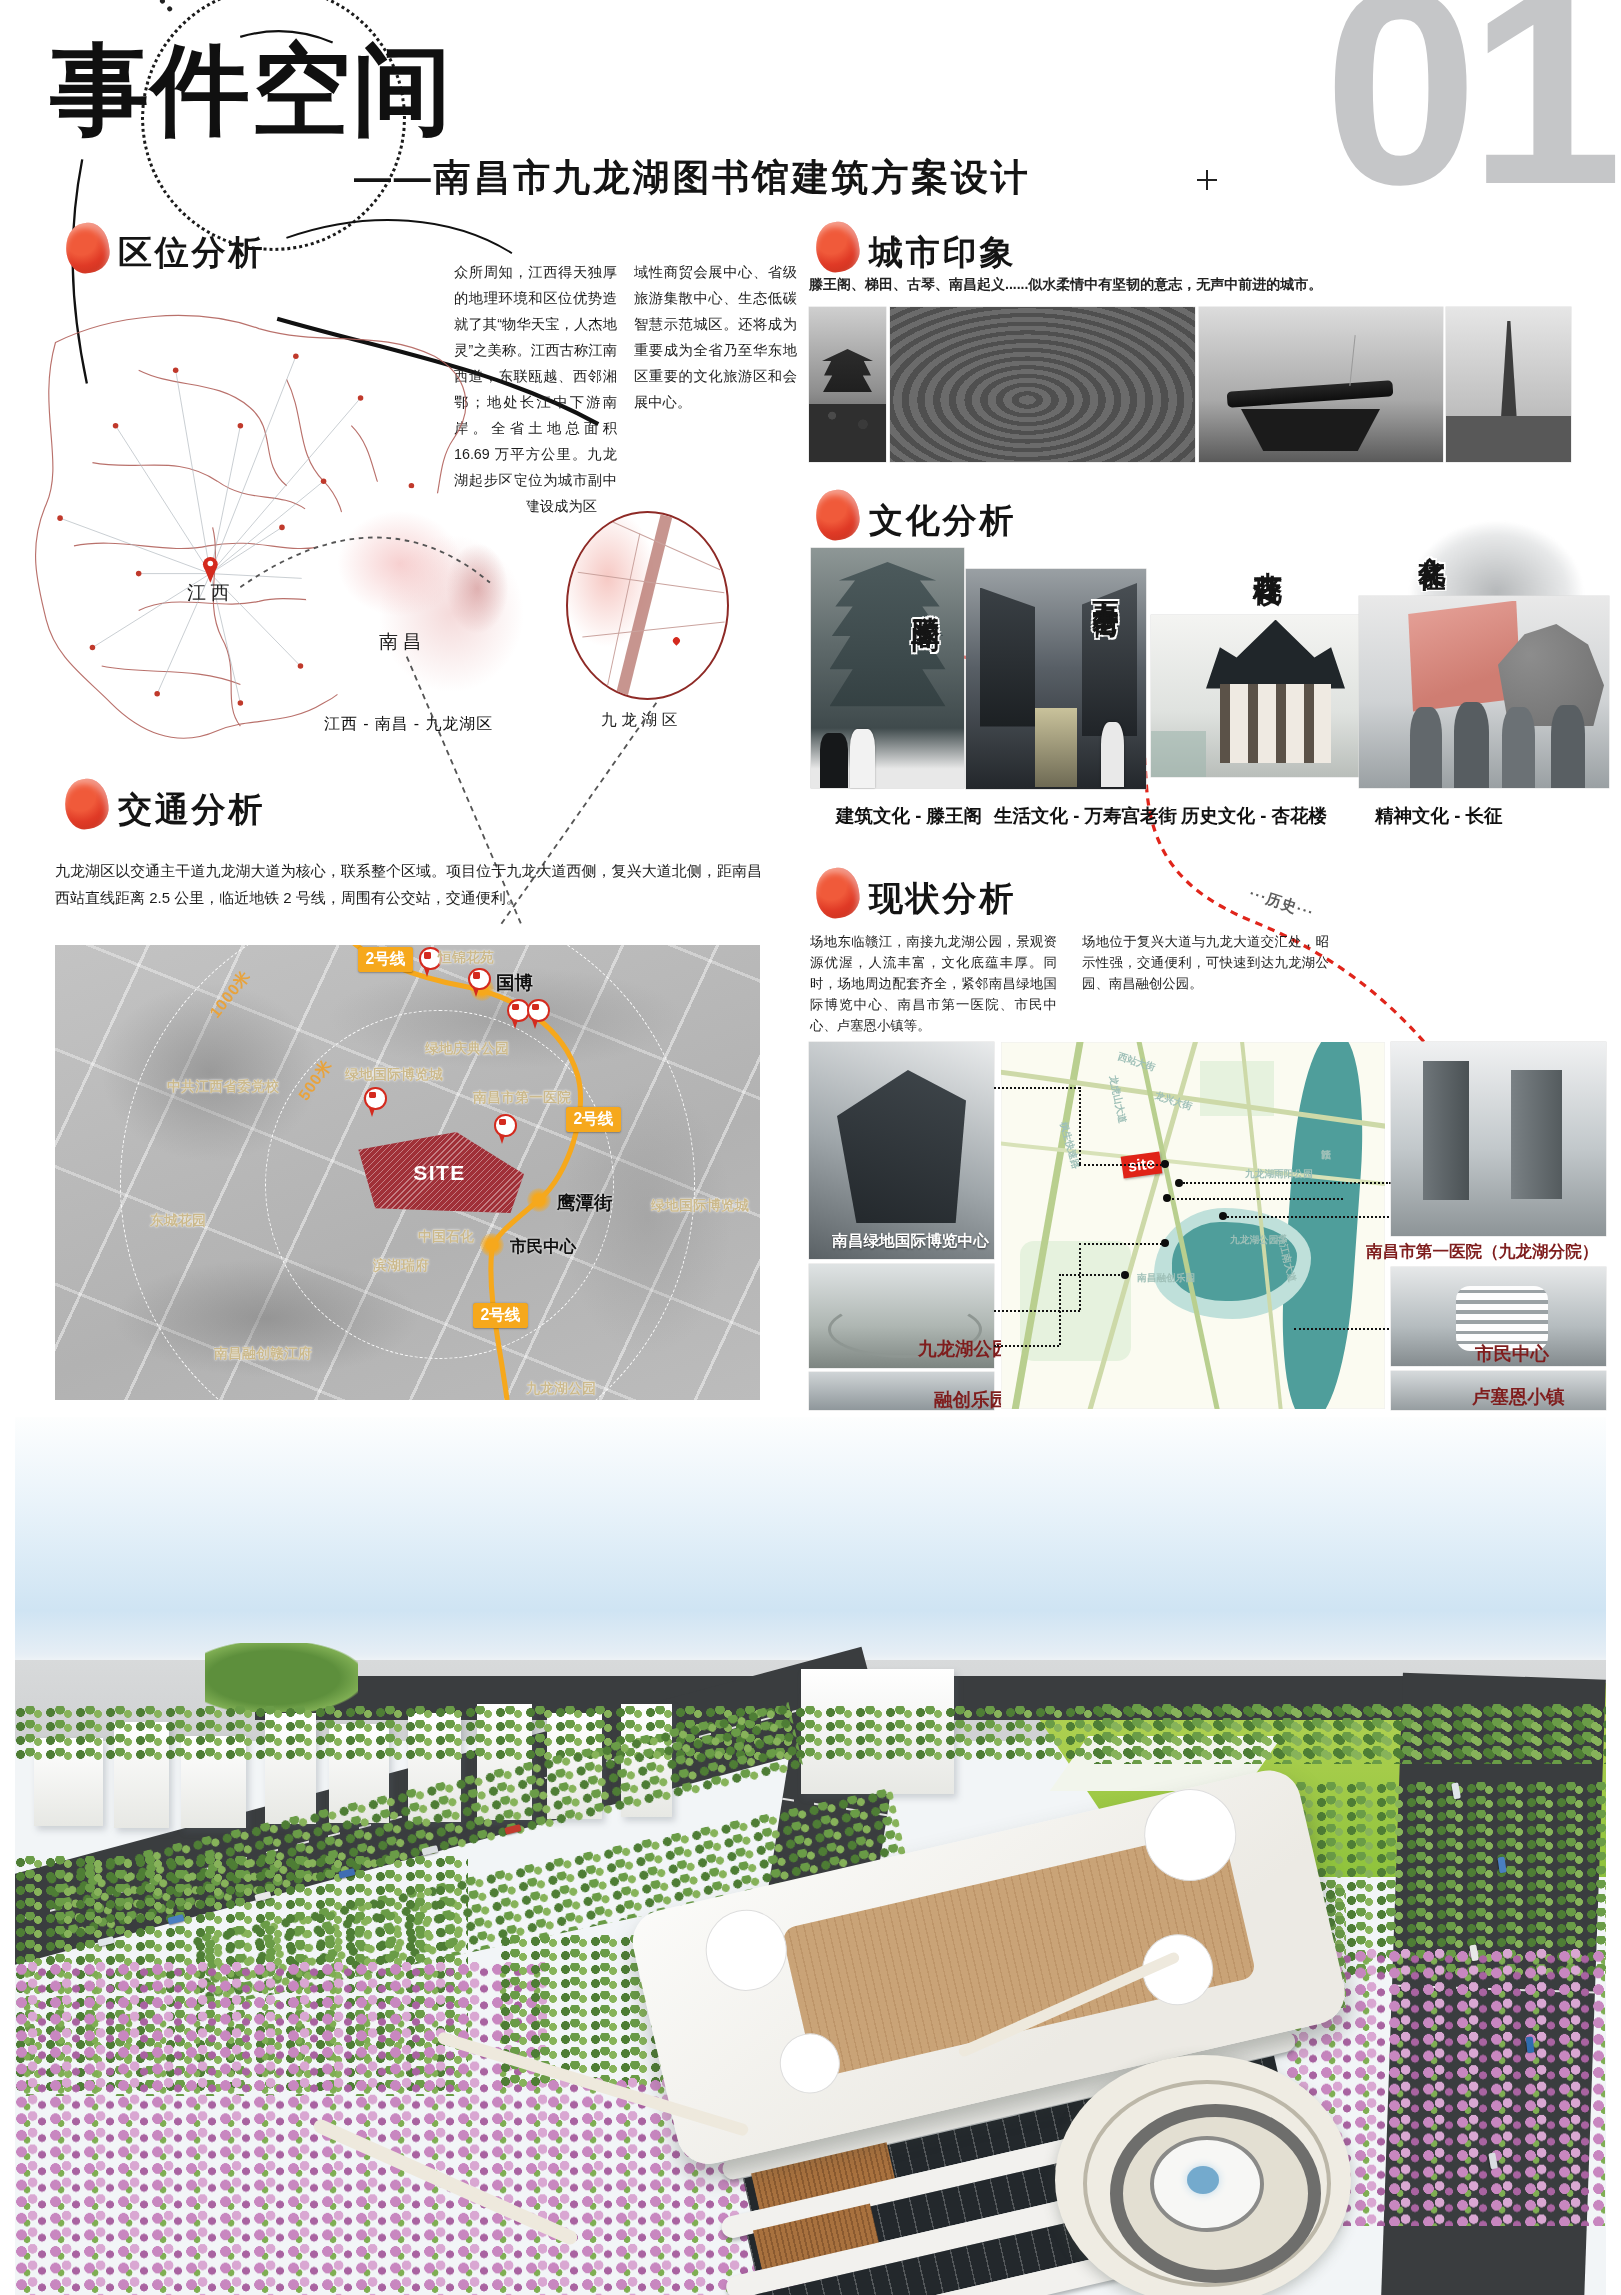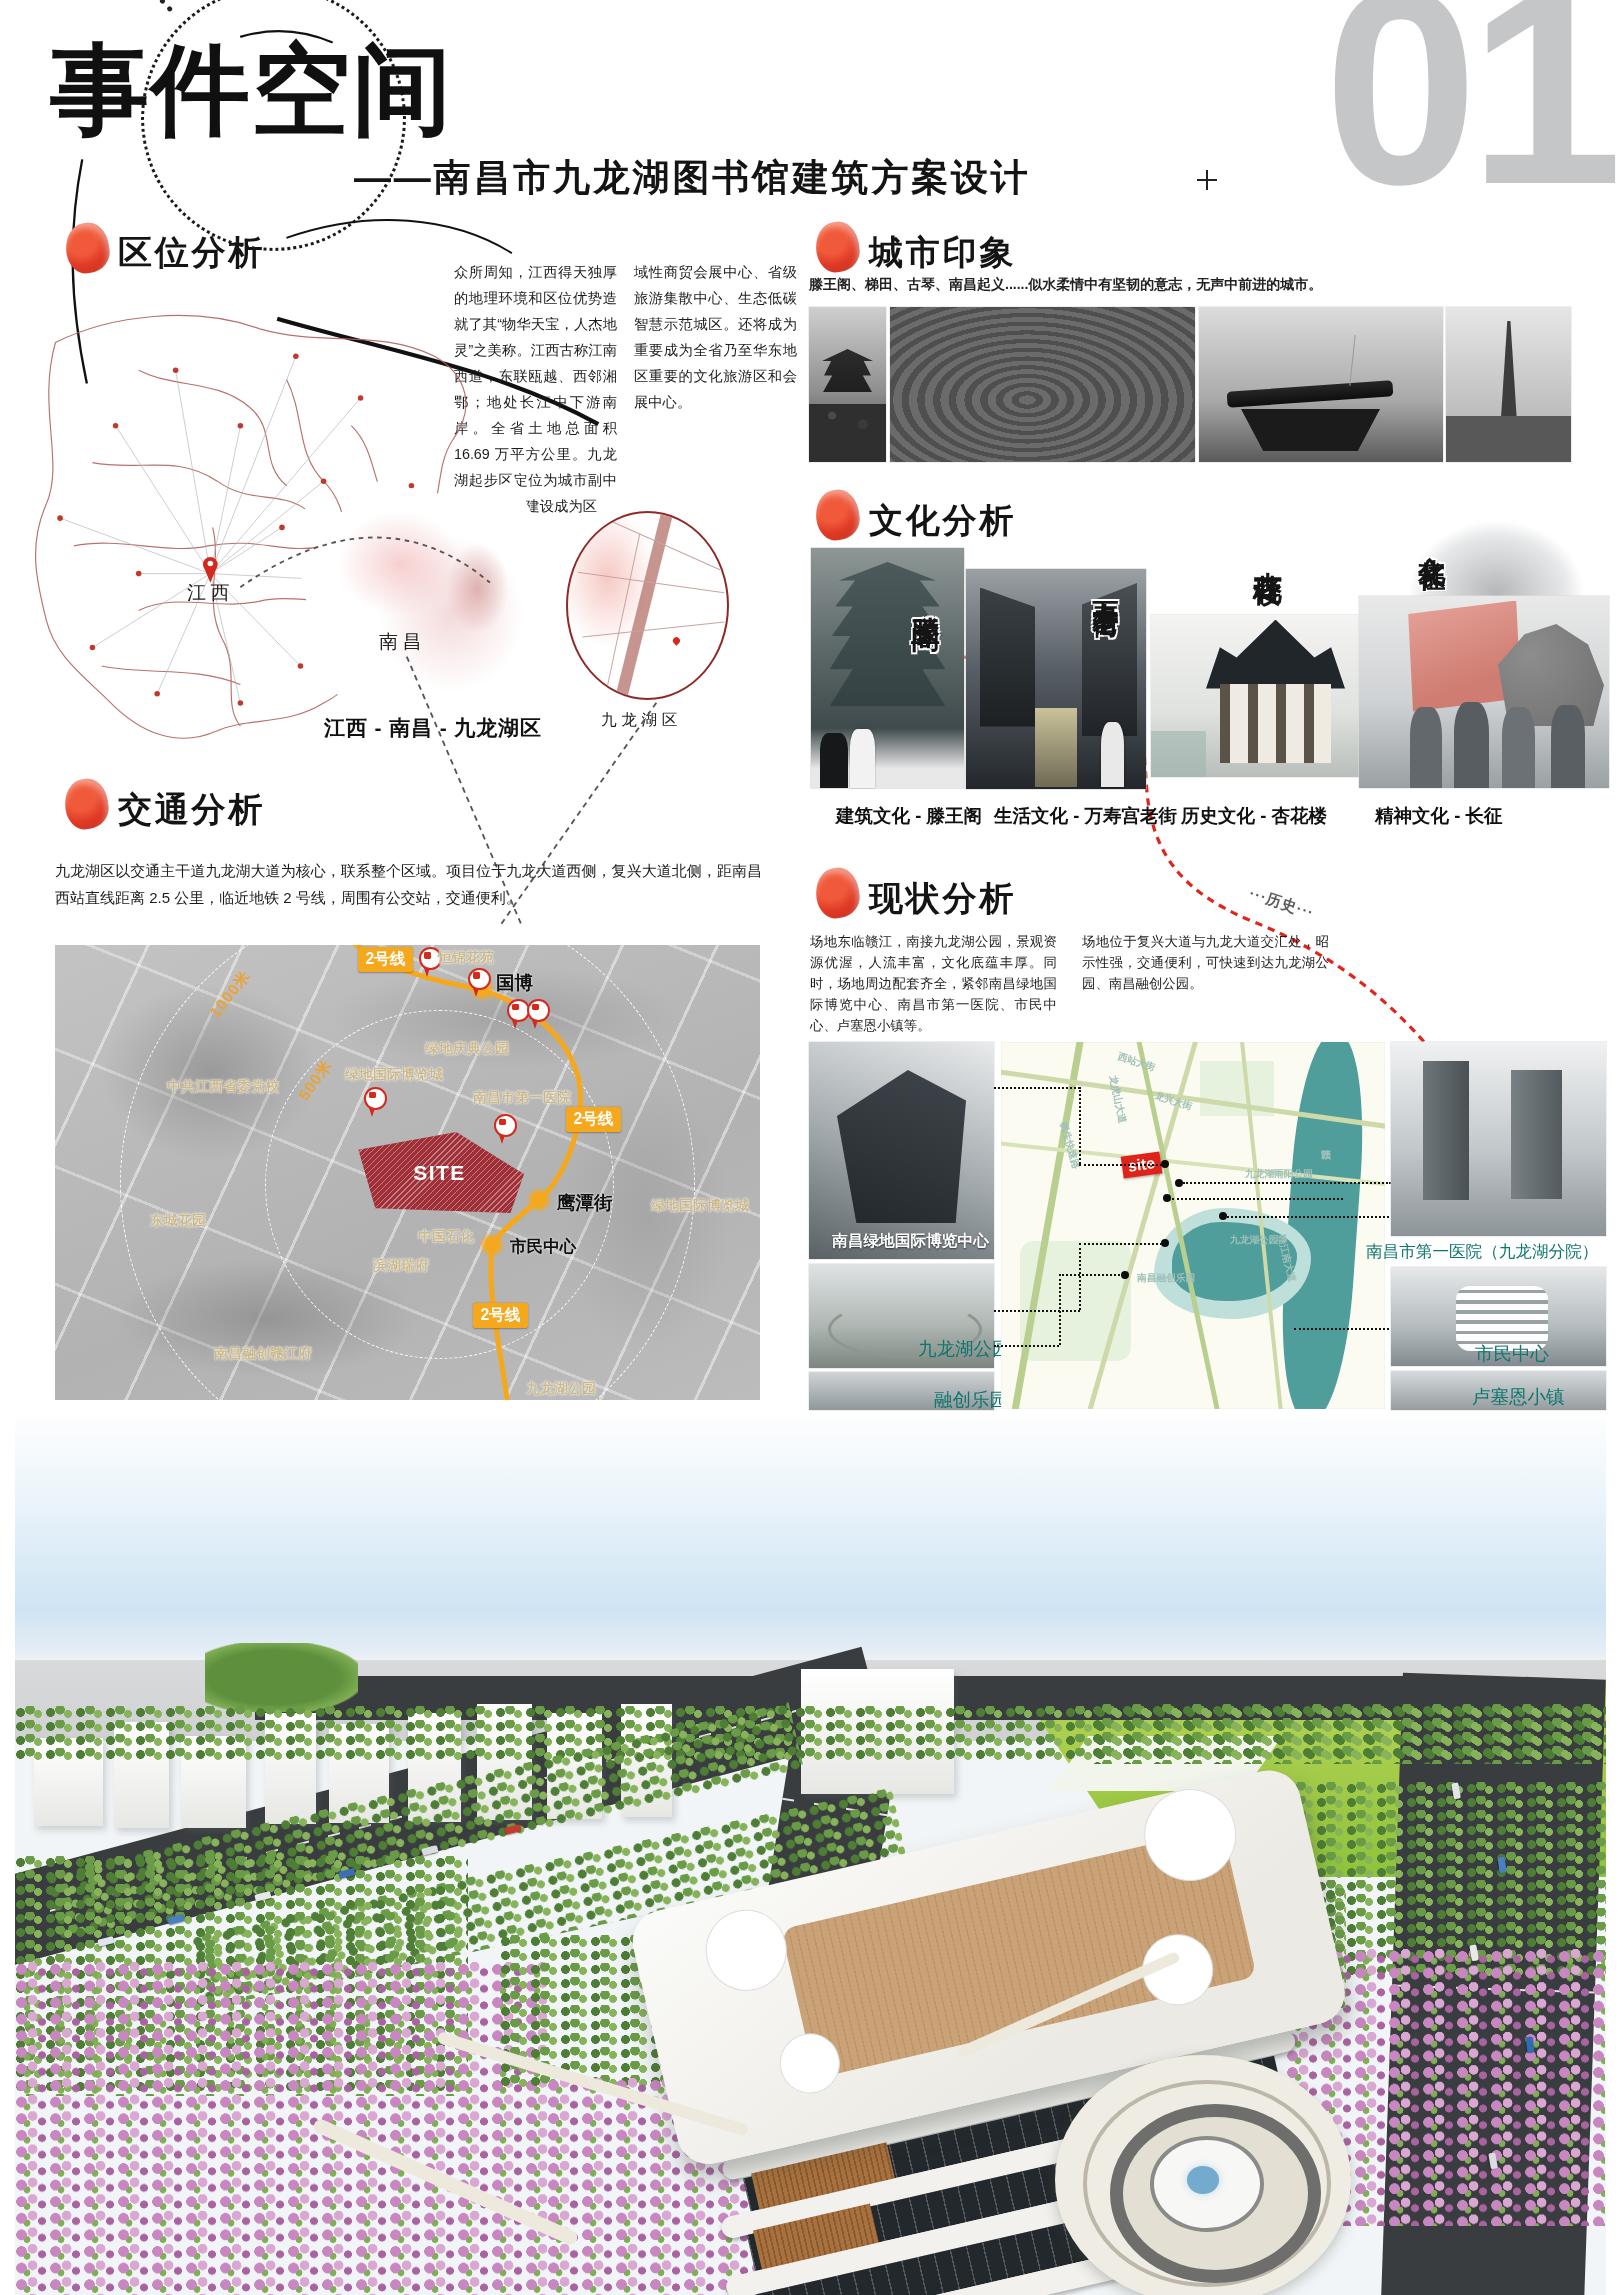--- a/index.html
+++ b/index.html
@@ -17,21 +17,21 @@
   .title{font-size:99px;font-weight:900;letter-spacing:1.8px;color:#101010;}
   .subtitle{font-size:37px;font-weight:700;color:#141414;letter-spacing:2.8px;}
   .pagenum{font-size:277px;font-weight:800;color:#c5c6c8;letter-spacing:-9.2px;line-height:1;}
   .dotcircle{width:259px;height:259px;border:3.2px dotted #1b1b1b;border-radius:50%;}
   .crop{width:20.3px;height:20.3px;}
   .crop:before,.crop:after{content:"";position:absolute;background:#222;}
   .crop:before{left:9.2px;top:0;width:1.8px;height:20.3px;}
   .crop:after{left:0;top:9.2px;width:20.3px;height:1.8px;}
   
   .serif-l{font-family:"DejaVu Serif","Liberation Serif",serif;font-size:19px;letter-spacing:4.6px;color:#222;}
-  .cap-b{font-size:21px;font-weight:700;letter-spacing:0.9px;color:#111;}
+  .cap-b{font-size:16px;font-weight:400;letter-spacing:0.9px;color:#111;}
   .tan{color:#cbb98c;font-weight:700;text-shadow:0 0 2.8px rgba(255,255,255,.9),0 0 0.9px #fff;font-size:14px;white-space:nowrap;}
   .blk{color:#111;font-weight:900;font-size:18.5px;white-space:nowrap;text-shadow:0 0 2.8px rgba(255,255,255,.8);}
   .orange-lab{color:#e8a33d;font-weight:700;font-size:15.7px;letter-spacing:0.9px;}
   .badge{background:#f6a81c;color:#fff;font-weight:900;font-size:15.7px;padding:1.8px 7.4px;border-radius:2.8px;white-space:nowrap;box-shadow:0 0.9px 1.8px rgba(0,0,0,.3);}
   .pin{width:18.5px;height:18.5px;border:2.8px solid #d42a1e;border-radius:50%;background:#fff;}
   .pin:before{content:"";position:absolute;left:2.8px;top:2.8px;width:7.4px;height:6.5px;background:#d42a1e;border-radius:1.4px;}
   .pin:after{content:"";position:absolute;left:2.8px;top:18.5px;border-left:3.7px solid transparent;border-right:3.7px solid transparent;border-top:9.2px solid #d42a1e;}
   .stn{width:24px;height:24px;border-radius:50%;background:radial-gradient(circle,#f6a81c 0 35%,rgba(246,168,28,.45) 60%,rgba(246,168,28,0) 75%);}
   .satmap{background:
      radial-gradient(closest-side at 22% 28%,rgba(120,120,120,.5),transparent 70%),
@@ -46,21 +46,21 @@
       clip-path:polygon(2% 22%,60% 0%,100% 52%,92% 100%,12% 94%);
       display:flex;align-items:center;justify-content:center;}
   .site-word{color:#fff;font-weight:900;font-size:21px;letter-spacing:1.4px;}
   .dot-h{border-top:2.8px dotted #121212;}
   .dot-v{border-left:2.8px dotted #121212;}
   .bdot{width:8.3px;height:8.3px;border-radius:50%;background:#0c0c0c;}
   .cream-map{background:#fbfbf1;}
   .teal{background:#4f9e9b;}
   .minor{font-size:9.7px;color:#9fc0b8;font-weight:700;white-space:nowrap;}
   .photo-label-w{color:#fff;font-weight:900;font-size:15.7px;text-shadow:0 0.9px 1.8px rgba(0,0,0,.6);white-space:nowrap;}
-  .photo-label-b{color:#0f766e;font-weight:400;font-size:18.5px;white-space:nowrap;}
+  .photo-label-b{color:#7f1d1d;font-weight:700;font-size:18.5px;white-space:nowrap;}
   .gphoto{background:linear-gradient(180deg,#e7e7e7,#b9b9b9 45%,#6f6f6f);box-shadow:0 0 0 0.5px #ddd;}
   .route-lab{font-size:15px;font-weight:900;color:#5c5c5c;letter-spacing:0.9px;white-space:nowrap;}
   .cap{font-size:18.5px;font-weight:900;color:#111;white-space:nowrap;}
   .callig{writing-mode:vertical-rl;font-family:"DejaVu Serif","Liberation Serif",serif;font-weight:900;color:#151515;
           text-shadow:1.4px 1.4px 0 #fff,-1.4px -1.4px 0 #fff,1.4px -1.4px 0 #fff,-1.4px 1.4px 0 #fff;font-size:29px;letter-spacing:2.8px;}
   
   #render{left:15.3px;top:1417px;width:1591px;height:879px;overflow:hidden;
      background:linear-gradient(180deg,#fdfefe 0%,#e9f3fa 10%,#cfe4f3 22%,#e6eef5 27%,#f2f5f7 28%);}
   .bldg{background:linear-gradient(180deg,#ffffff,#e7e8e4);box-shadow:2.8px 3.7px 6.5px rgba(90,100,110,.25);}
   .trees{background-image:

